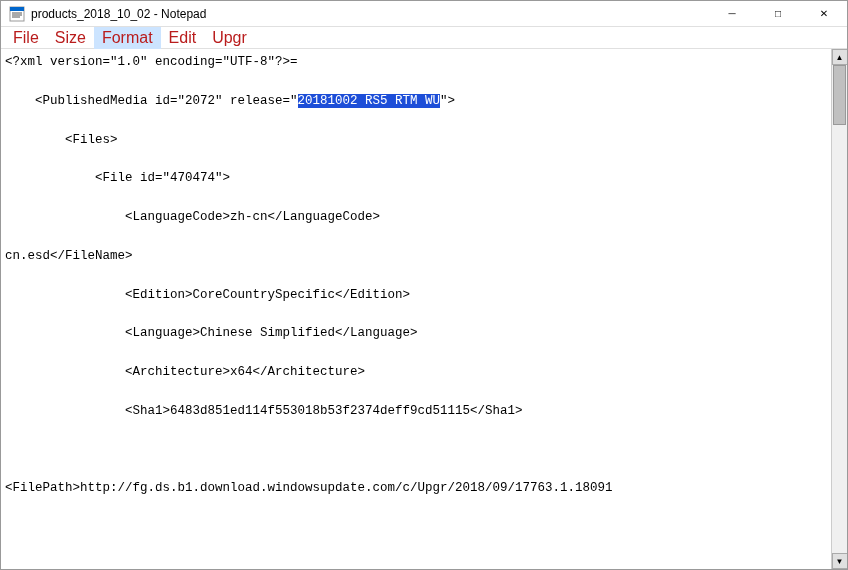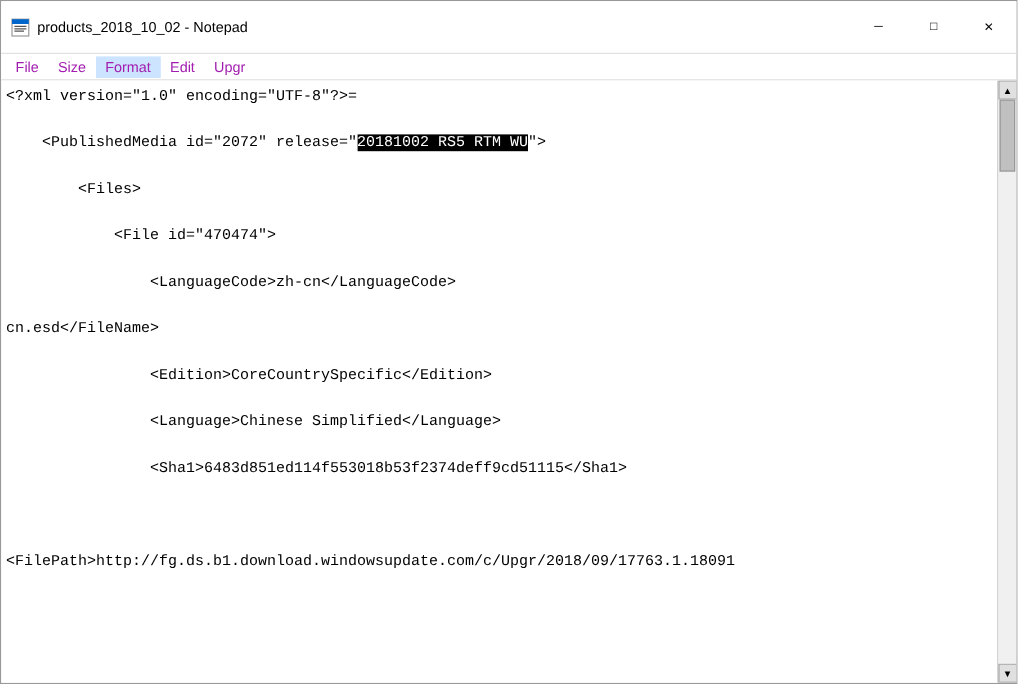--- a/index.html
+++ b/index.html
@@ -16,21 +16,21 @@
     .window {
       width: 848px;
       height: 570px;
       background: #fff;
       border: 1px solid #999;
       display: flex;
       flex-direction: column;
     }
 
     .title-bar {
-      height: 44px;
+      height: 26px;
       background: #fff;
       display: flex;
       align-items: center;
       padding: 0 0 0 8px;
       border-bottom: 1px solid #e0e0e0;
       flex-shrink: 0;
     }
 
     .title-bar-icon {
       width: 16px;
@@ -68,23 +68,23 @@
       display: flex;
       align-items: center;
       padding: 0 4px;
       background: #fff;
       border-bottom: 1px solid #e0e0e0;
       flex-shrink: 0;
     }
 
     .menu-item {
       padding: 2px 8px;
-      font-size: 12px;
+      font-size: 16px;
       cursor: pointer;
-      color: #a21caf;
+      color: #b91c1c;
     }
 
     .menu-item.active {
       background: #cce4ff;
       text-align: right;
     }
 
     
     .content-area {
       flex: 1;
@@ -139,21 +139,21 @@
       position: absolute;
       top: 0;
       left: 1px;
       right: 1px;
       height: 60px;
       background: #c0c0c0;
       border: 1px solid #999;
     }
 
     .highlight {
-      background: #000000;
+      background: #1d4ed8;
       color: #fff;
     }
 
     .line {
       display: block;
     }
   </style>
 </head>
 <body>
 
@@ -188,20 +188,21 @@
 
   <div class="content-area">
     <div class="text-content"><span class="line">&lt;?xml version="1.0" encoding="UTF-8"?&gt;=</span>
 <span class="line">    &lt;PublishedMedia id="2072" release="<span class="highlight">20181002 RS5 RTM WU</span>"&gt;</span>
 <span class="line">        &lt;Files&gt;</span>
 <span class="line">            &lt;File id="470474"&gt;</span>
 <span class="line">                &lt;LanguageCode&gt;zh-cn&lt;/LanguageCode&gt;</span>
 <span class="line">cn.esd&lt;/FileName&gt;</span>
 <span class="line">                &lt;Edition&gt;CoreCountrySpecific&lt;/Edition&gt;</span>
 <span class="line">                &lt;Language&gt;Chinese Simplified&lt;/Language&gt;</span>
+<span class="line">                &lt;Architecture&gt;x64&lt;/Architecture&gt;</span>
 <span class="line">                &lt;Sha1&gt;6483d851ed114f553018b53f2374deff9cd51115&lt;/Sha1&gt;</span>
 <span class="line">&nbsp;</span>
 <span class="line">&lt;FilePath&gt;http://fg.ds.b1.download.windowsupdate.com/c/Upgr/2018/09/17763.1.18091</span>
 
 
 
 
 
 
 

